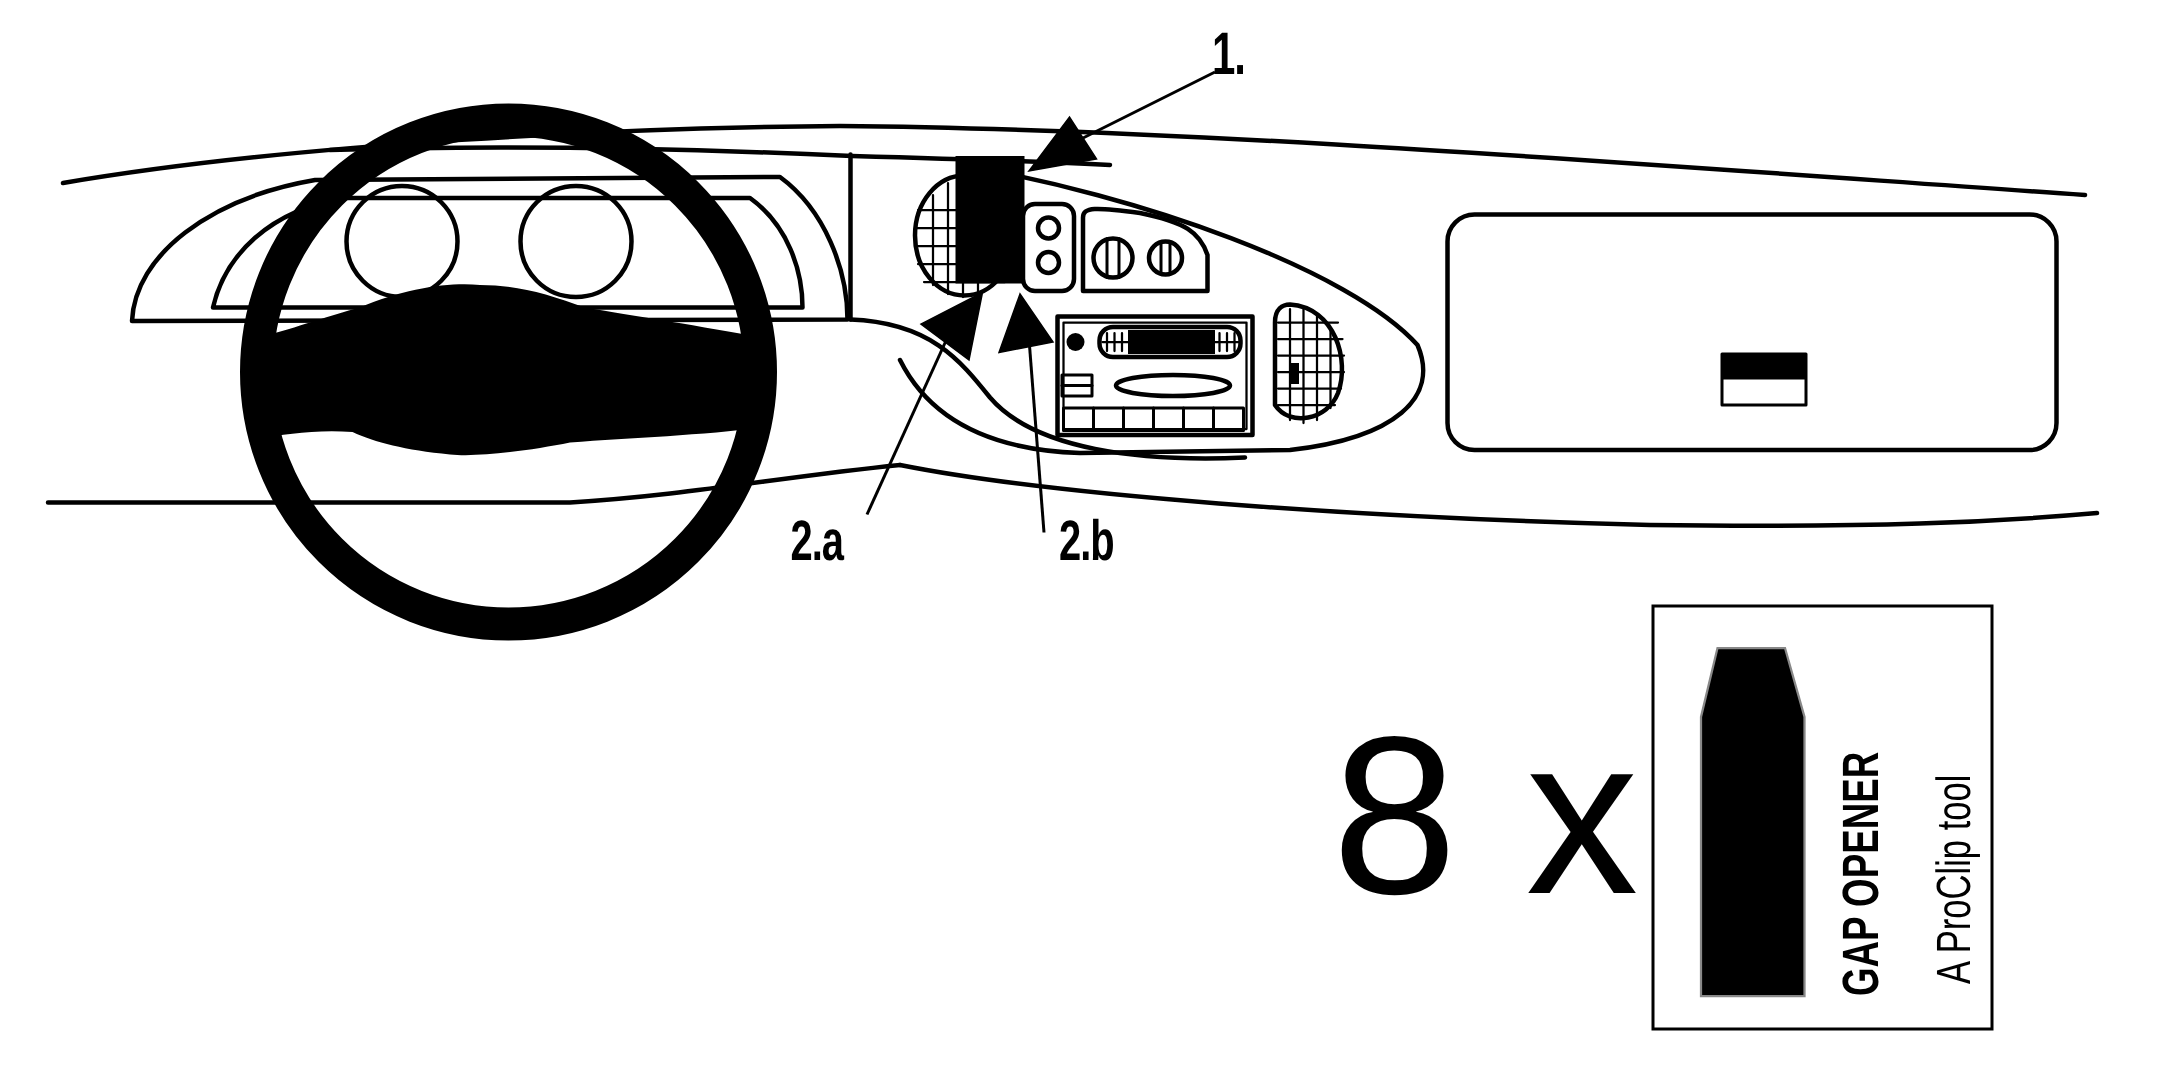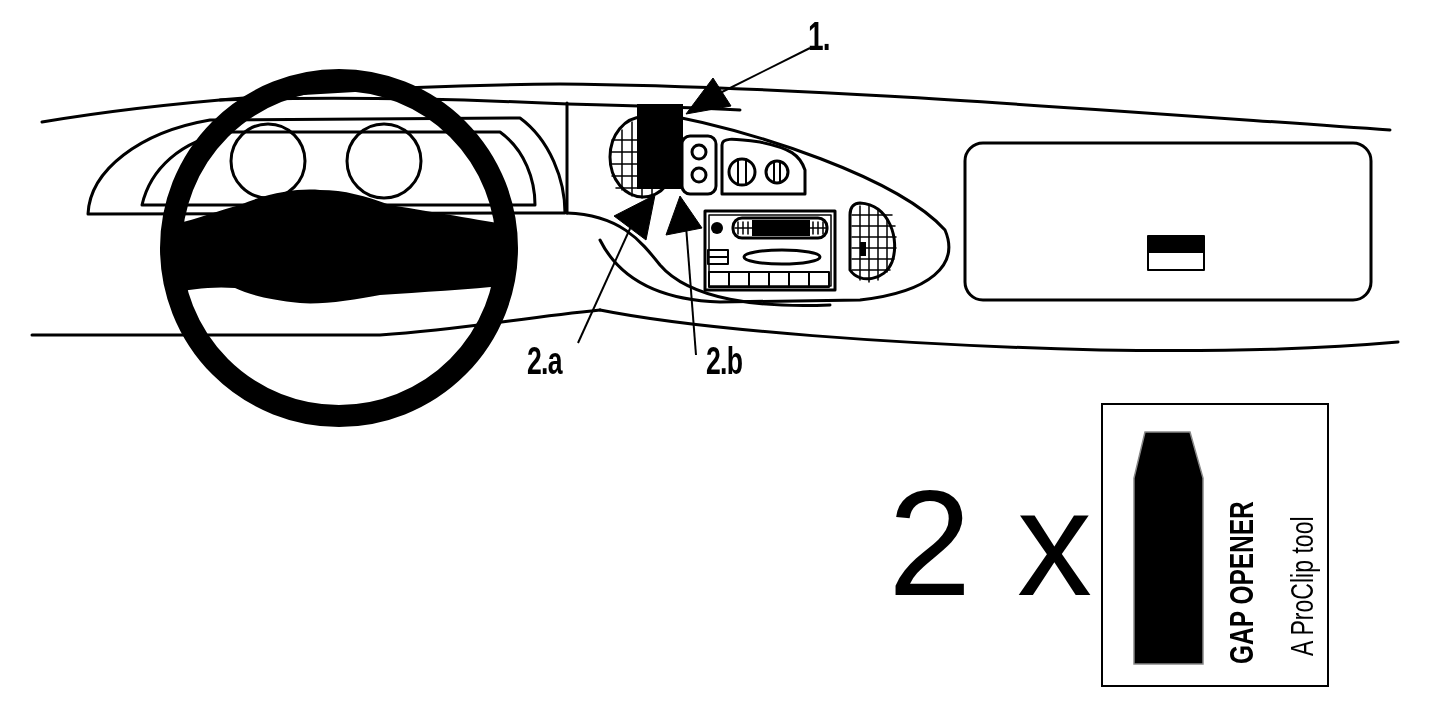--- a/index.html
+++ b/index.html
@@ -94,20 +94,20 @@
     <polygon points="680,196 666,235 702,228"></polygon>
   </g>
 
   <path d="M1145 432 L1190 432 L1203 478 L1203 664 L1134 664 L1134 478 Z" fill="#000" stroke="#888" stroke-width="1.5"></path>
 </svg>
 
 <div class="label lbl-1">1.</div>
 <div class="label lbl-2a">2.a</div>
 <div class="label lbl-2b">2.b</div>
 
-<div class="qty">2 x</div>
+<div class="qty">8 x</div>
 
 <div class="tool-box"></div>
 <svg class="stage" viewBox="0 0 1445 720">
   <path d="M1145 432 L1190 432 L1203 478 L1203 664 L1134 664 L1134 478 Z" fill="#000" stroke="#888" stroke-width="1.5"></path>
 </svg>
 <div class="tool-text tool-title">GAP OPENER</div>
 <div class="tool-text tool-sub">A ProClip tool</div>
 
 </body></html>

